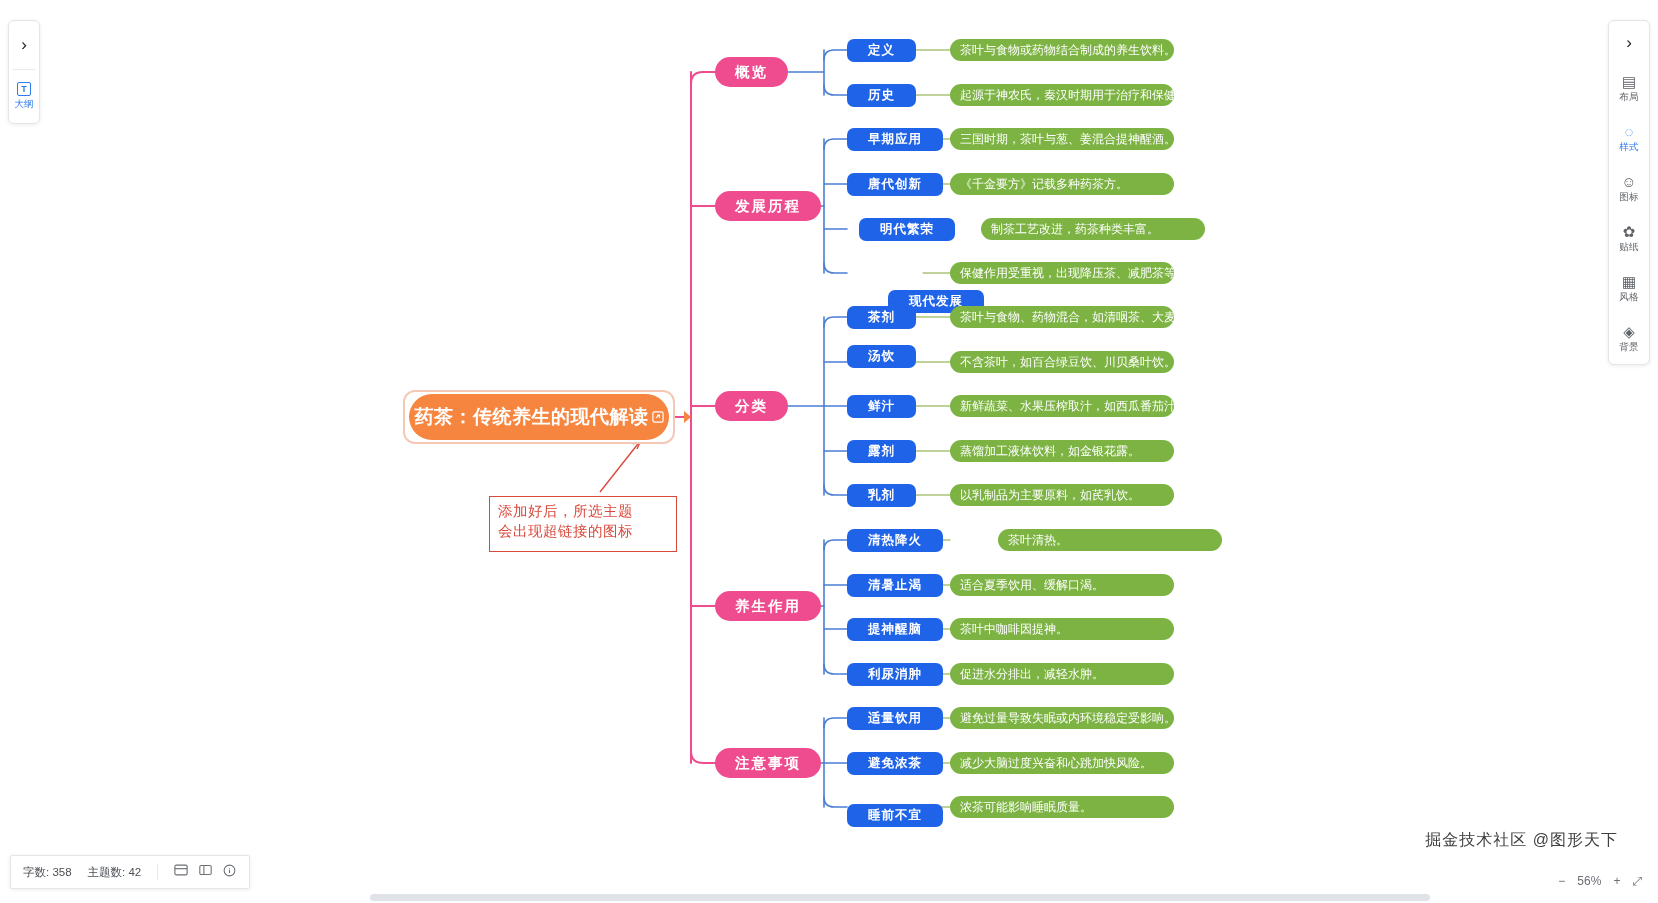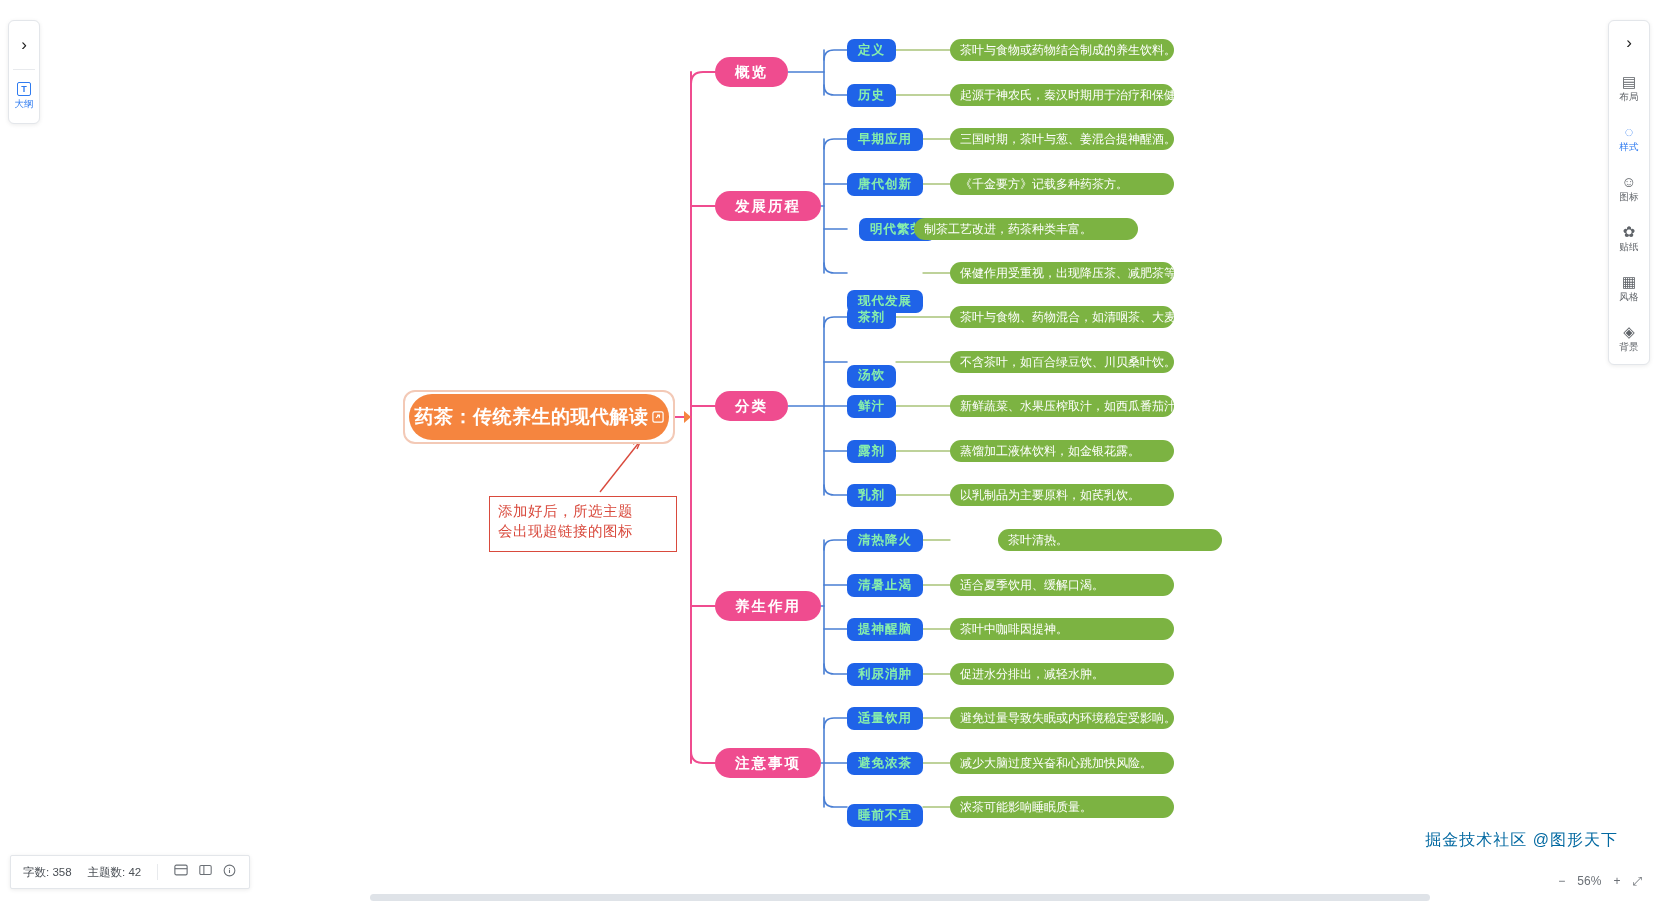--- a/index.html
+++ b/index.html
@@ -27,22 +27,22 @@
                background:#f5853f; color:#ffffff; border-radius:24px;
                font-size:19px; font-weight:bold; letter-spacing:.5px;
                display:flex; align-items:center; justify-content:center; gap:3px; }
   .link-glyph { font-size:13px; display:inline-block; transform:translateY(1px); }
 
   
   .n1 { background:#ef4c8f; color:#fff; border-radius:16px; font-size:14.5px;
         font-weight:bold; height:30px; padding:0 20px; letter-spacing:2px; }
 
   
-  .n2 { background:#1f63e8; color:#86efac; border-radius:7px; font-size:12.5px;
-        font-weight:bold; height:23px; padding:0 11px; letter-spacing:1px; }
+  .n2 { background:#1f63e8; color:#ffffff; border-radius:7px; font-size:12.5px;
+        font-weight:bold; height:23px; padding:0 21px; letter-spacing:1px; }
 
   
   .n3 { background:#7cb342; color:#fff; border-radius:11px; font-size:12px;
         height:22px; padding:0 10px; justify-content:flex-start;
         overflow:hidden; }
 
   
   .annot { position:absolute; left:489px; top:496px; width:188px; height:56px;
            border:1.5px solid #d94a3d; background:#fff; padding:5px 8px;
            color:#d94a3d; font-size:14.5px; line-height:1.35; letter-spacing:.5px; }
@@ -84,21 +84,21 @@
   .status .sep { width:1px; height:16px; background:#e8eaed; }
   .status .sicons { display:flex; gap:11px; font-size:13px; color:#6b7076; }
 
   
   .zoomctl { position:absolute; right:16px; bottom:16px; display:flex;
              align-items:center; gap:12px; font-size:12px; color:#6b7076; }
   .zoomctl span { line-height:1; }
 
   
   .wm { position:absolute; right:40px; bottom:52px; font-size:16px;
-        color:#0369a1; letter-spacing:1px; }
+        color:#404040; letter-spacing:1px; }
 
   
   .hscroll { position:absolute; left:370px; bottom:2px; width:1060px; height:7px;
              background:#dfe3e8; border-radius:4px; }
 </style>
 </head>
 <body>
 
 <div id="app">
 
@@ -205,39 +205,39 @@
         </div>
         <div class="node n2" style="left: 847px; top: 172.5px;">
           <span>唐代创新</span>
         </div>
         <div class="node n3" style="left: 950px; top: 173px; width: 224px;">
           <span>《千金要方》记载多种药茶方。</span>
         </div>
         <div class="node n2" style="left: 847px; top: 217.5px; margin-left: 12px;">
           <span>明代繁荣</span>
         </div>
-        <div class="node n3" style="left: 914px; top: 218px; width: 224px;">
+        <div class="node n3" style="left: 981px; top: 218px; width: 224px;">
           <span>制茶工艺改进，药茶种类丰富。</span>
         </div>
-        <div class="node n2" style="left: 847px; top: 261.5px; margin-top: 28px;">
+        <div class="node n2" style="left: 888px; top: 261.5px; margin-top: 28px;">
           <span>现代发展</span>
         </div>
         <div class="node n3" style="left: 950px; top: 262px; width: 224px;">
           <span>保健作用受重视，出现降压茶、减肥茶等。</span>
         </div>
         <div class="node n1" style="left: 715px; top: 391px;">
           <span>分类</span>
         </div>
         <div class="node n2" style="left: 847px; top: 305.5px;">
           <span>茶剂</span>
         </div>
         <div class="node n3" style="left: 950px; top: 306px; width: 224px;">
           <span>茶叶与食物、药物混合，如清咽茶、大麦茶。</span>
         </div>
-        <div class="node n2" style="left: 847px; top: 365px; font-family: Liberation Mono, monospace;">
+        <div class="node n2" style="left: 847px; top: 345px;">
           <span>汤饮</span>
         </div>
         <div class="node n3" style="left: 950px; top: 351px; width: 224px;">
           <span>不含茶叶，如百合绿豆饮、川贝桑叶饮。</span>
         </div>
         <div class="node n2" style="left: 847px; top: 394.5px;">
           <span>鲜汁</span>
         </div>
         <div class="node n3" style="left: 950px; top: 395px; width: 224px;">
           <span>新鲜蔬菜、水果压榨取汁，如西瓜番茄汁。</span>

